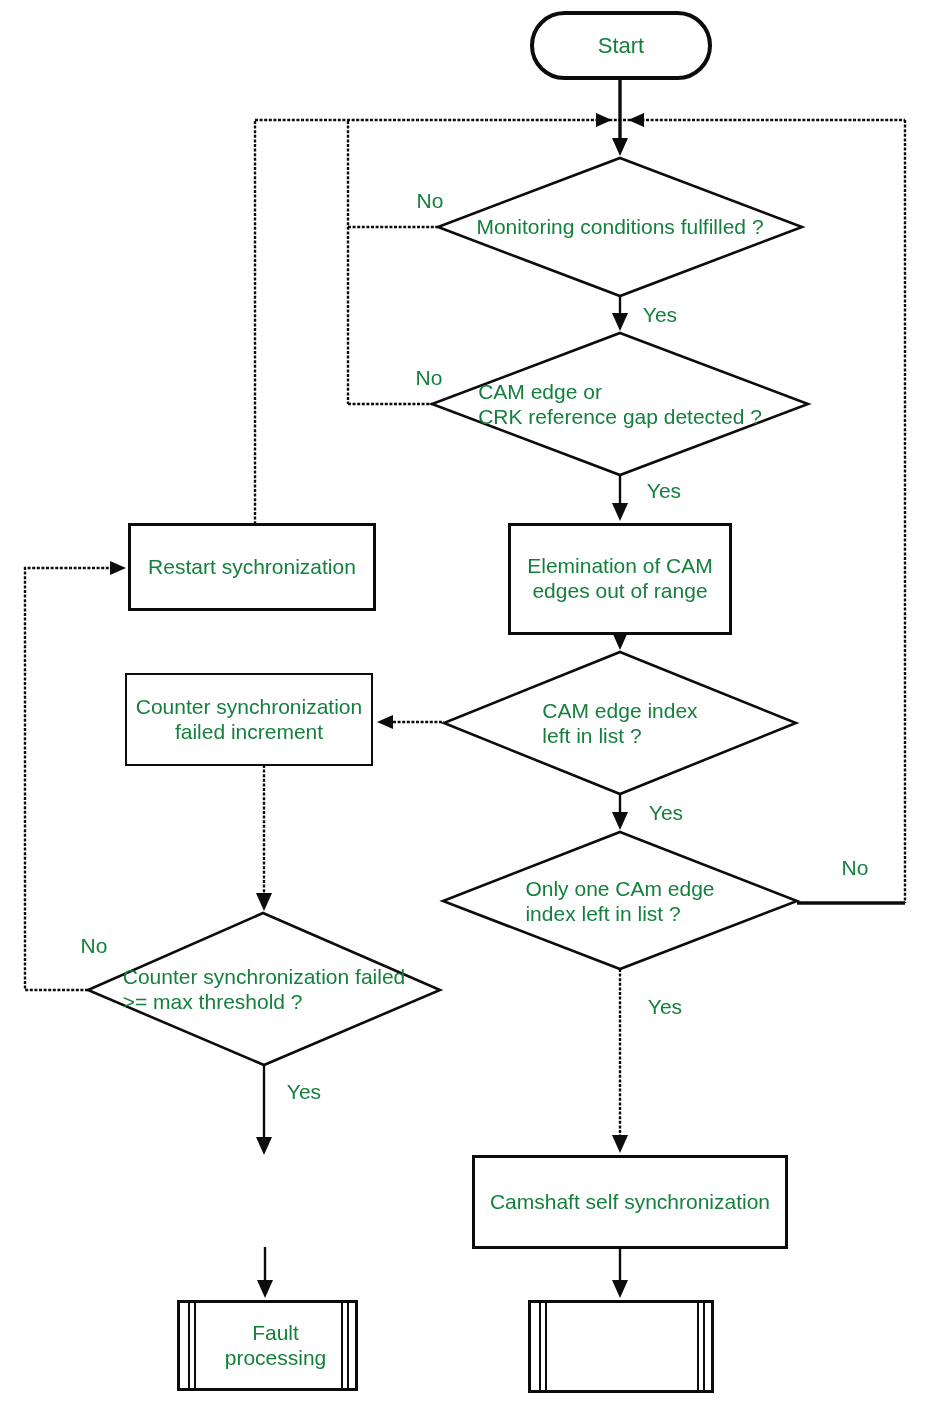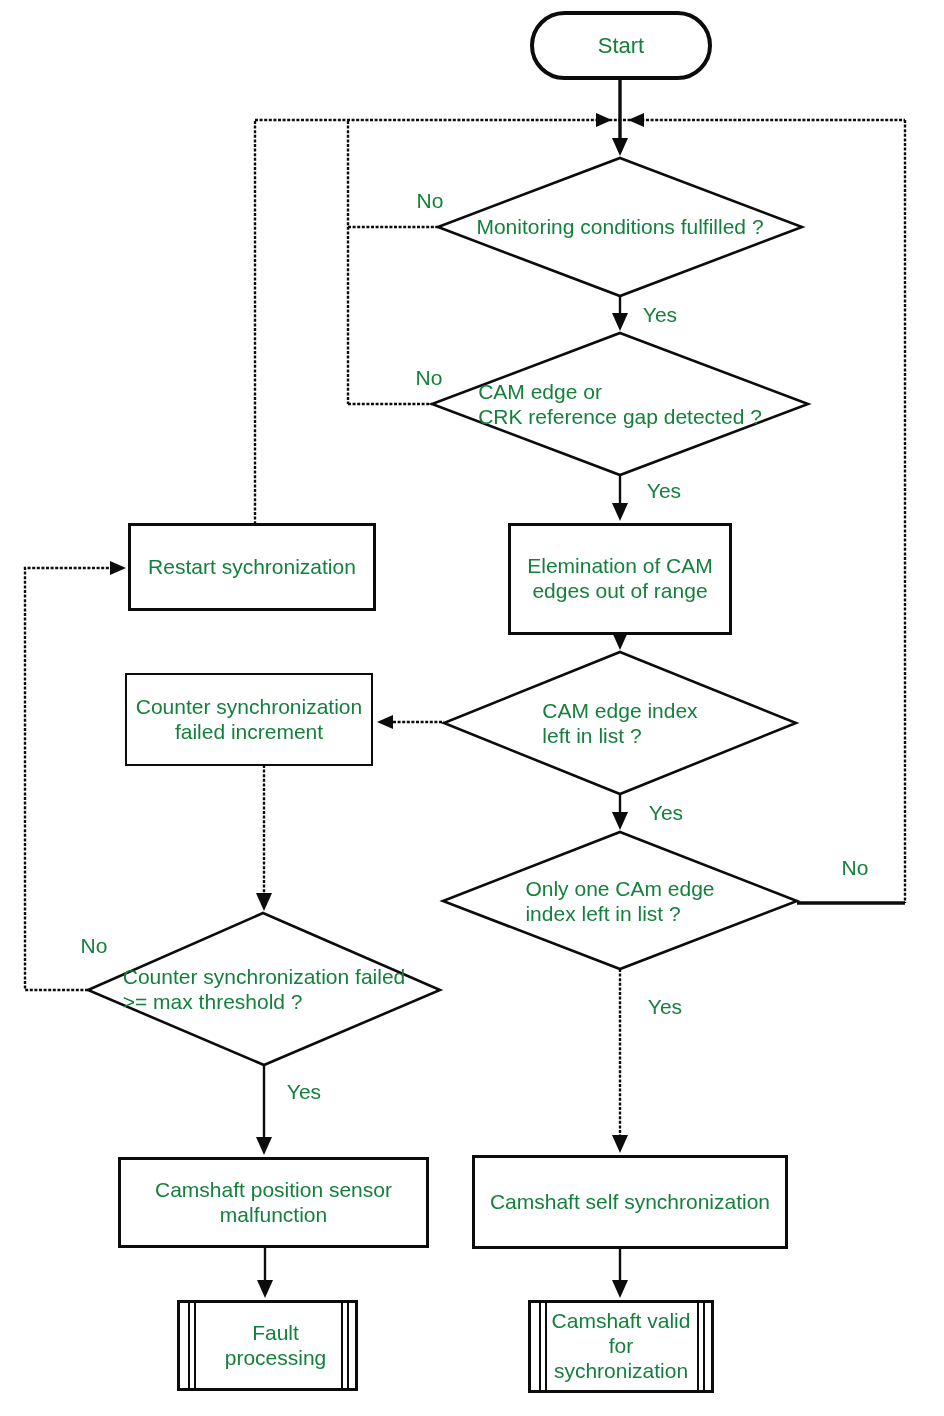--- a/index.html
+++ b/index.html
@@ -91,42 +91,37 @@
   <div class="node stadium" style="left:530px; top:11px; width:182px; height:69px;">Start</div>
 
   <div class="node" style="left:508px; top:523px; width:224px; height:112px;">Elemination of CAM
 edges out of range</div>
 
   <div class="node" style="left:128px; top:523px; width:248px; height:88px;">Restart sychronization</div>
 
   <div class="node thinbox" style="left:125px; top:673px; width:248px; height:93px;">Counter synchronization
 failed increment</div>
 
-  <div class="node" style="left:118px; top:1157px; width:311px; height:91px;">Camshaft position sensor
-malfunction</div>
 
   <div class="node" style="left:472px; top:1155px; width:316px; height:94px;">Camshaft self synchronization</div>
 
   <div class="node" style="left:177px; top:1300px; width:181px; height:91px;padding-left:16px;">
     <span class="pp-bar" style="left:8px;"></span>
     <span class="pp-bar" style="left:14px;"></span>
     <span class="pp-bar" style="right:12px;"></span>
     <span class="pp-bar" style="right:6px;"></span>
     <span>Fault
 processing</span>
   </div>
 
   <div class="node" style="left:528px; top:1300px; width:186px; height:93px;">
     <span class="pp-bar" style="left:8px;"></span>
     <span class="pp-bar" style="left:14px;"></span>
     <span class="pp-bar" style="right:12px;"></span>
     <span class="pp-bar" style="right:6px;"></span>
-    <span>Camshaft valid
-for
-sychronization</span>
   </div>
 
   <div class="dlabel" style="left:460px; top:204px; width:320px; height:46px;">Monitoring conditions fulfilled ?</div>
   <div class="dlabel" style="left:450px; top:378px; width:340px; height:52px;">CAM edge or
 CRK reference gap detected ?</div>
   <div class="dlabel" style="left:470px; top:697px; width:300px; height:52px;">CAM edge index
 left in list ?</div>
   <div class="dlabel" style="left:460px; top:875px; width:320px; height:52px;">Only one CAm edge
 index left in list ?</div>
   <div class="dlabel" style="left:104px; top:963px; width:320px; height:52px;">Counter synchronization failed

